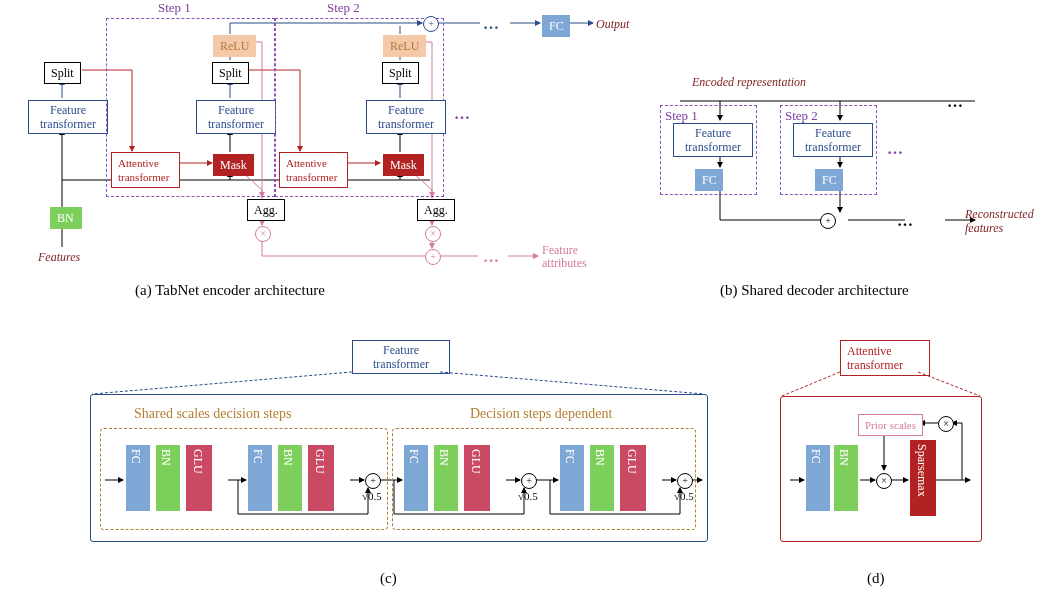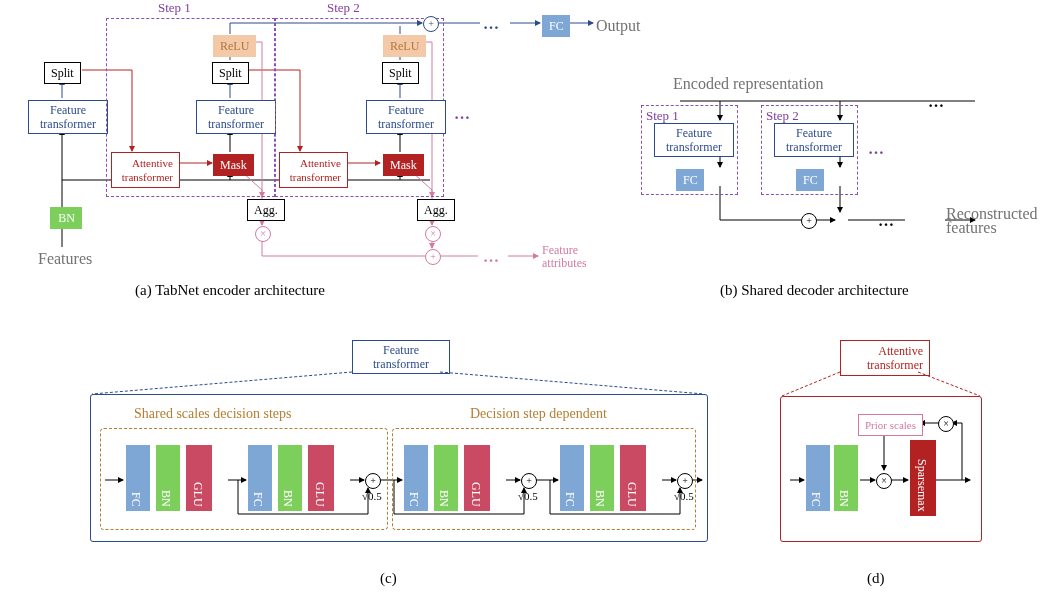--- a/index.html
+++ b/index.html
@@ -10,21 +10,21 @@
     width: 1057px;
     height: 610px;
     position: relative;
     overflow: hidden;
     font-size: 13px;
   }
   .abs { position: absolute; }
   .box {
     border: 1px solid;
     padding: 3px 6px;
-    text-align: right;
+    text-align: left;
     background: #fff;
     font-size: 12px;
     line-height: 14px;
     white-space: nowrap;
   }
   .box-purple-dash {
     border: 1.5px dashed #8a4fb8;
     background: transparent;
   }
   .box-bn { background: #7ccf5a; border-color: #7ccf5a; color: #fff; }
@@ -43,21 +43,21 @@
     font-size: 12px;
     line-height: 14px;
   }
   .caption {
     font-family: "Times New Roman", serif;
     font-size: 15px;
     color: #000;
     text-align: left;
   }
   .step-label { color: #8040a0; font-size: 13px; }
-  .small-label { font-size: 16px; color: #737373; }
+  .small-label { font-size: 12px; color: #7f1d1d; font-style: italic; }
   .pink-label { color: #d47aa0; font-size: 12px; }
   .dots { color: #8040a0; font-size: 16px; font-weight: bold; letter-spacing: 2px; }
   .dots-black { color: #000; font-size: 16px; font-weight: bold; letter-spacing: 2px; }
   .circle {
     width: 14px; height: 14px;
     border: 1px solid;
     border-radius: 50%;
     font-size: 10px;
     text-align: center;
     line-height: 14px;
@@ -222,21 +222,21 @@
   <line x1="840" y1="101" x2="840" y2="120" stroke="#000" marker-end="url(#arr-black)"></line>
   <line x1="720" y1="155" x2="720" y2="167" stroke="#000" marker-end="url(#arr-black)"></line>
   <line x1="840" y1="155" x2="840" y2="167" stroke="#000" marker-end="url(#arr-black)"></line>
   <line x1="720" y1="186" x2="720" y2="220" stroke="#000"></line>
   <line x1="720" y1="220" x2="835" y2="220" stroke="#000" marker-end="url(#arr-black)"></line>
   <line x1="840" y1="186" x2="840" y2="212" stroke="#000" marker-end="url(#arr-black)"></line>
   <line x1="848" y1="220" x2="905" y2="220" stroke="#000"></line>
   <line x1="945" y1="220" x2="975" y2="220" stroke="#000" marker-end="url(#arr-black)"></line>
 </svg>
 
-<div class="abs" style="left:628px; top:75px; width:390px; height:200px;">
+<div class="abs" style="left:647px; top:75px; width:390px; height:200px;">
   <div class="abs small-label" style="left:45px; top:0px;">Encoded representation</div>
 
   <div class="abs box-purple-dash" style="left:13px; top:30px; width:95px; height:88px;"></div>
   <div class="abs step-label" style="left:18px; top:33px;">Step 1</div>
   <div class="abs ft" style="left:26px; top:48px; width:68px;">Feature<br>transformer</div>
   <div class="abs box box-fc" style="left:48px; top:94px; width:14px;">FC</div>
 
   <div class="abs box-purple-dash" style="left:133px; top:30px; width:95px; height:88px;"></div>
   <div class="abs step-label" style="left:138px; top:33px;">Step 2</div>
   <div class="abs ft" style="left:146px; top:48px; width:68px;">Feature<br>transformer</div>
@@ -272,21 +272,21 @@
     <path d="M 304 140 L 304 174 L 434 174 L 434 148" fill="none" stroke="#000" marker-end="url(#arr-black)"></path>
     <path d="M 460 140 L 460 174 L 590 174 L 590 148" fill="none" stroke="#000" marker-end="url(#arr-black)"></path>
   </svg>
 
   <div class="abs ft-border" style="left:0px; top:54px; width:616px; height:146px;"></div>
 
   <div class="abs brown-dash" style="left:10px; top:88px; width:286px; height:100px;"></div>
   <div class="abs brown-label" style="left:44px; top:66px;">Shared scales decision steps</div>
 
   <div class="abs brown-dash" style="left:302px; top:88px; width:302px; height:100px;"></div>
-  <div class="abs brown-label" style="left:380px; top:66px;">Decision step dependent</div>
+  <div class="abs brown-label" style="left:380px; top:66px;">Decision steps dependent</div>
 
   <div class="abs box box-fc write-v" style="left:36px; top:105px; height:58px; width:10px;">FC</div>
   <div class="abs box box-bn write-v" style="left:66px; top:105px; height:58px; width:10px;">BN</div>
   <div class="abs box box-glu write-v" style="left:96px; top:105px; height:58px; width:12px;">GLU</div>
 
   <div class="abs box box-fc write-v" style="left:158px; top:105px; height:58px; width:10px;">FC</div>
   <div class="abs box box-bn write-v" style="left:188px; top:105px; height:58px; width:10px;">BN</div>
   <div class="abs box box-glu write-v" style="left:218px; top:105px; height:58px; width:12px;">GLU</div>
   <div class="abs circle circle-black" style="left:275px; top:133px;">+</div>
   <div class="abs sqrt" style="left:272px; top:150px;">√0.5</div>

